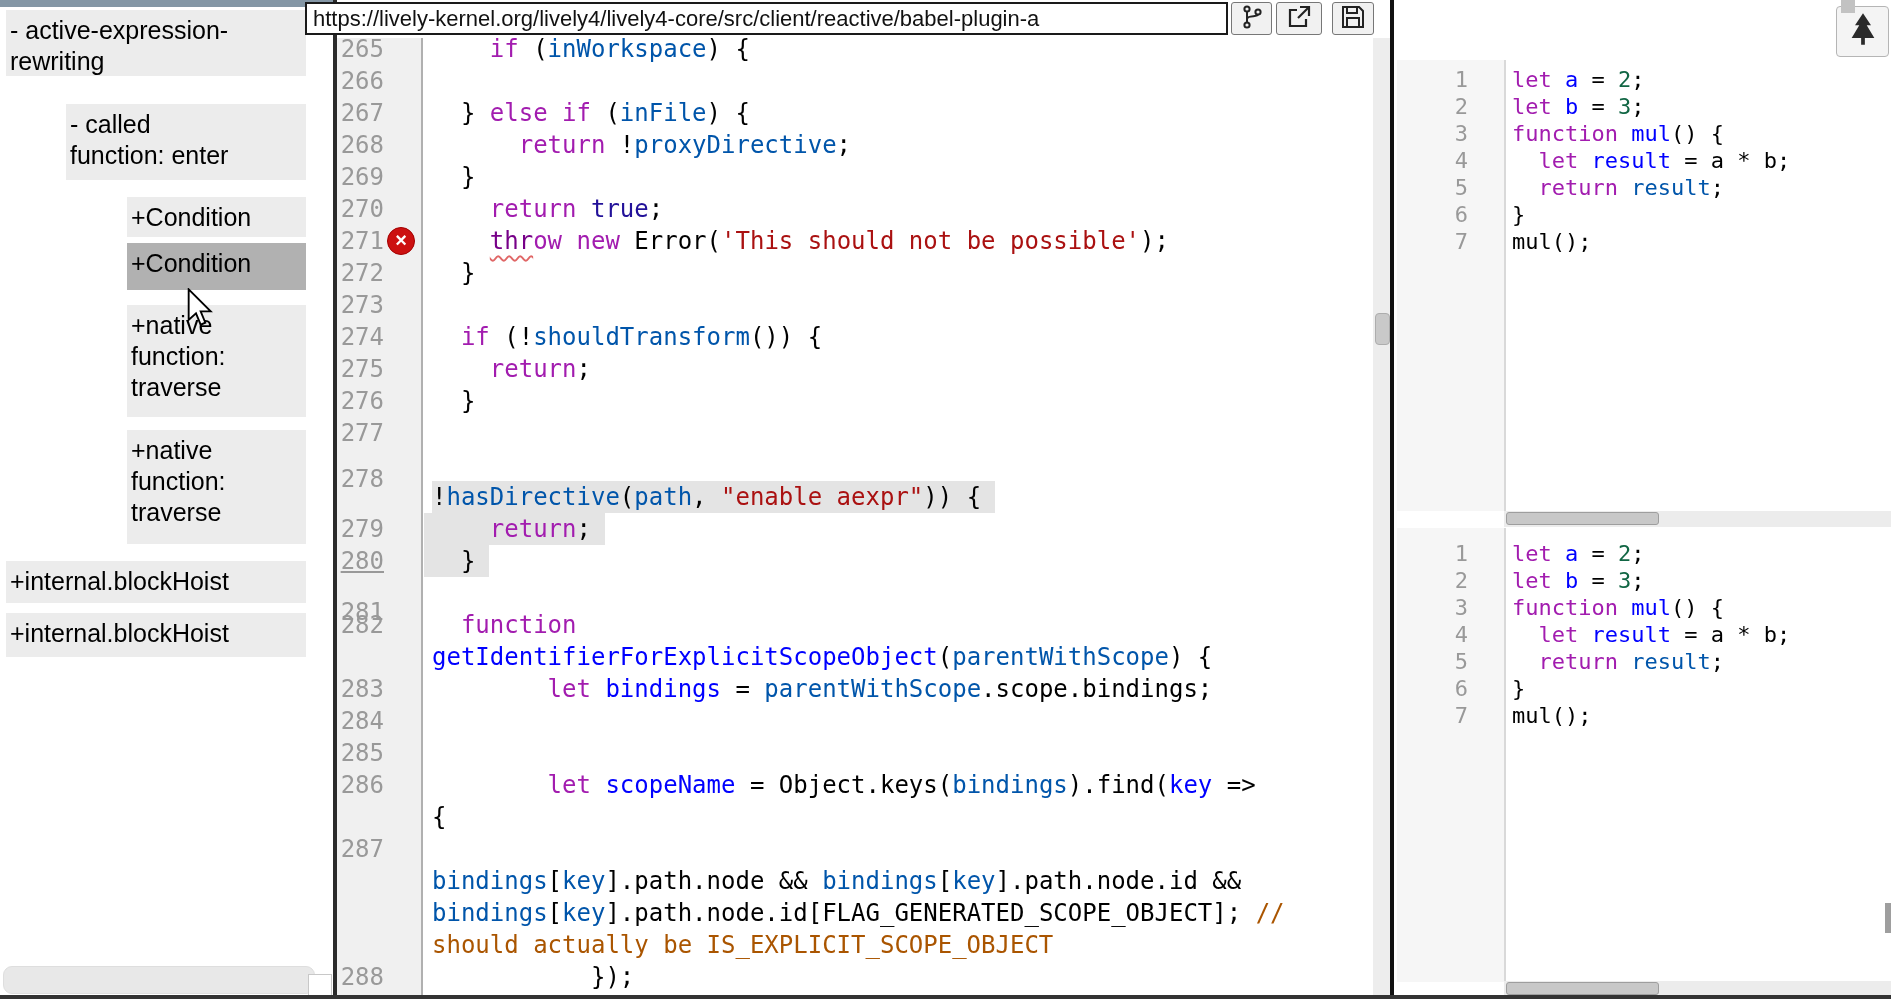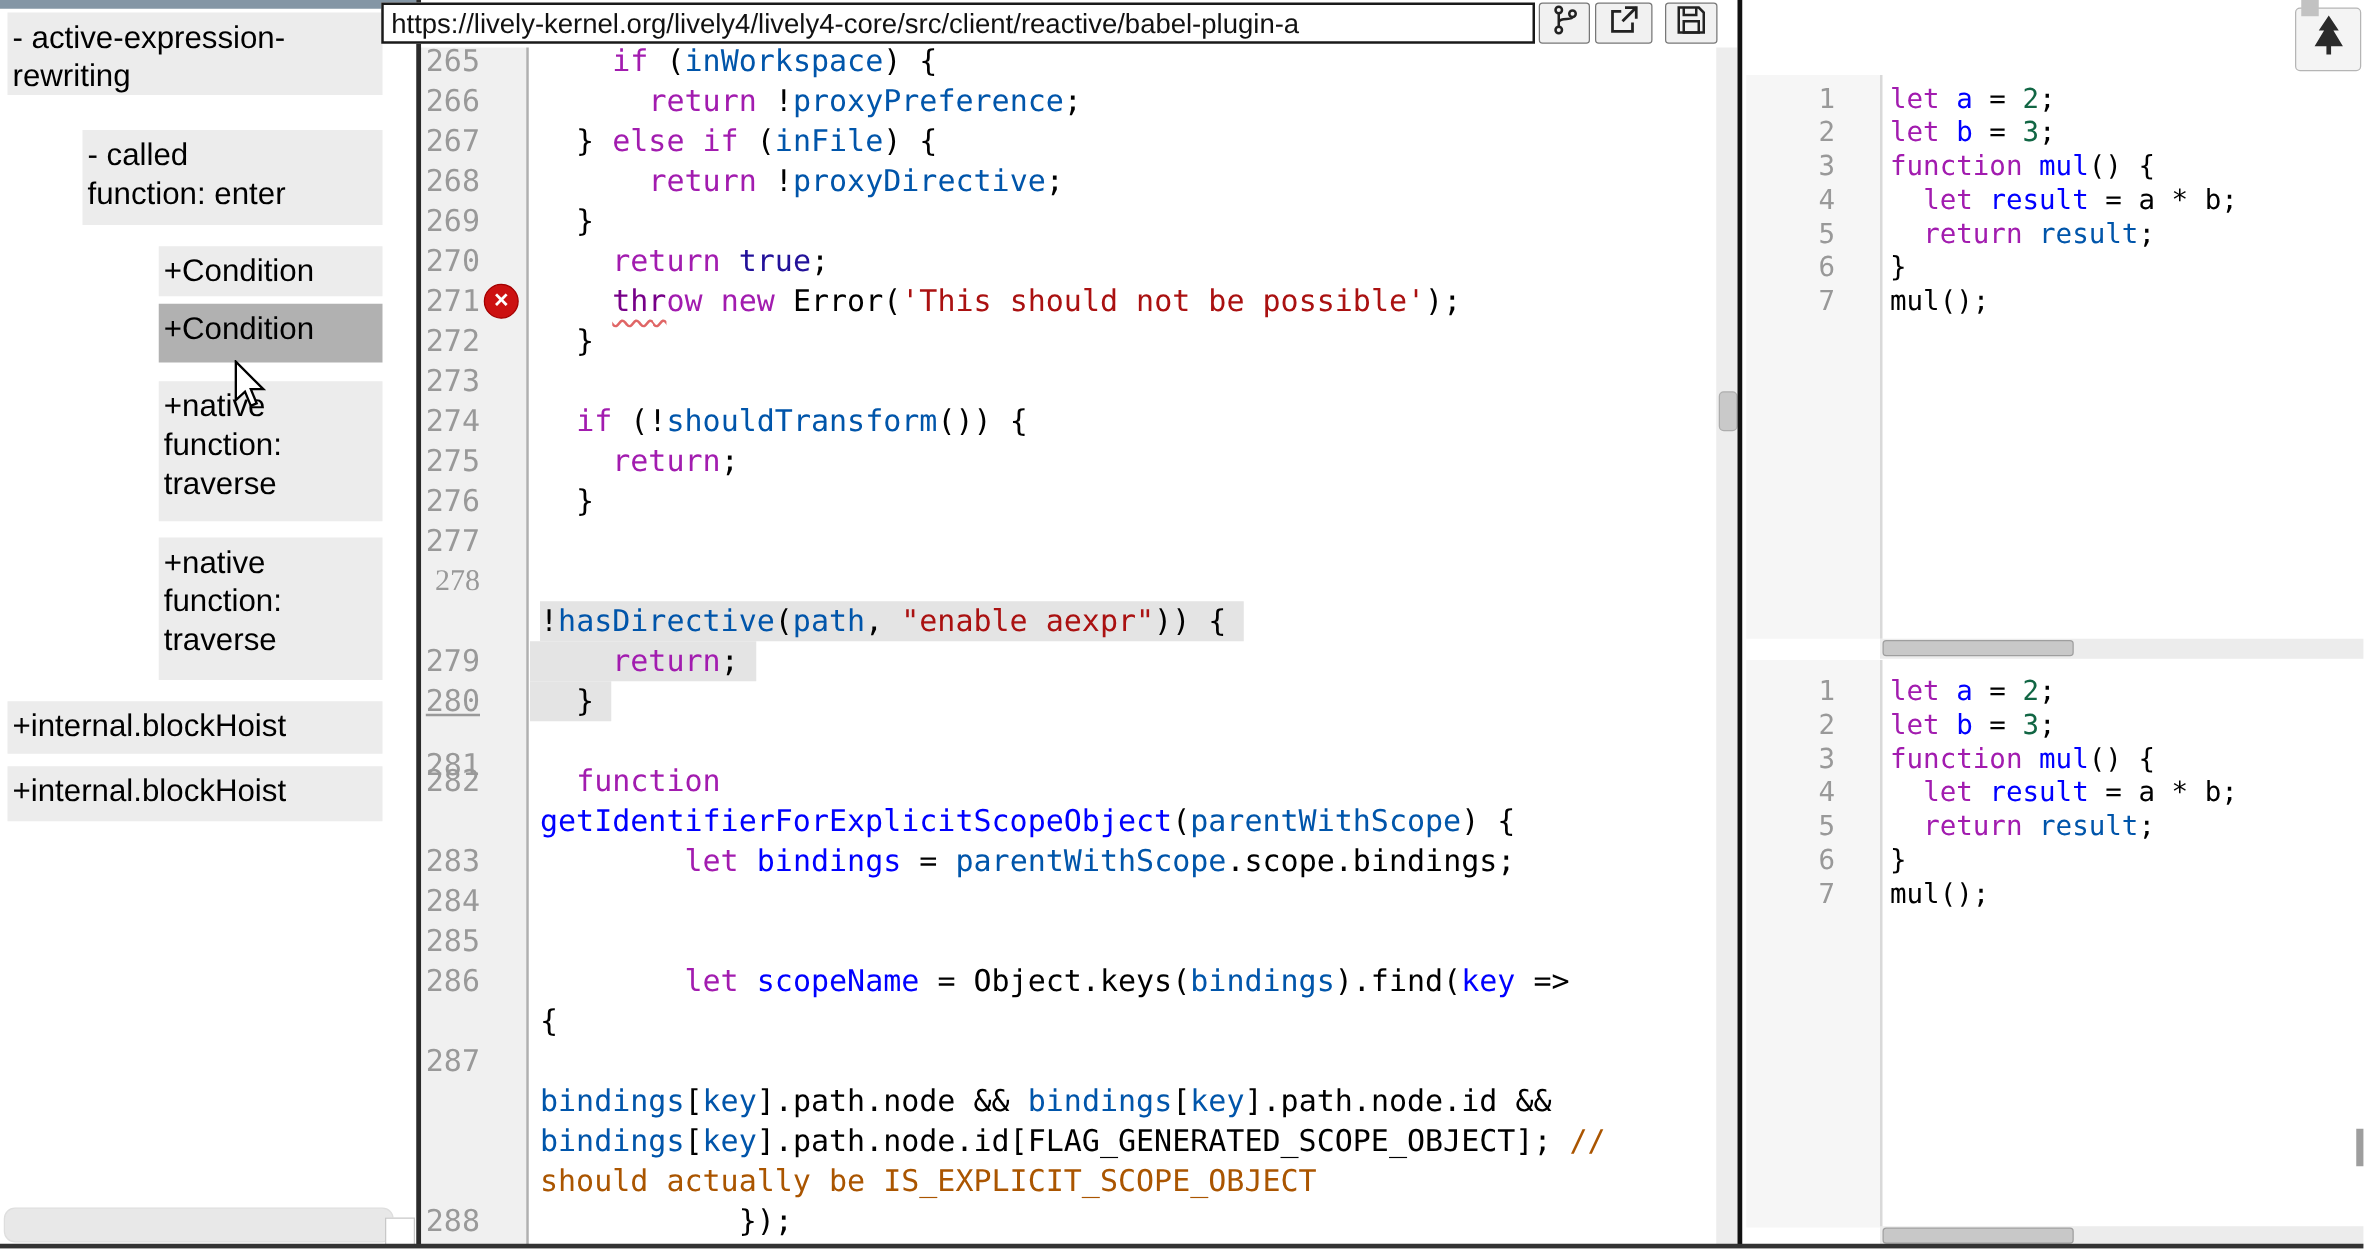--- a/index.html
+++ b/index.html
@@ -90,23 +90,20 @@
   <div class="abs" id="editor-left-border"></div>
 
   <div class="abs" id="editor-gutter-bg"></div>
   <div class="abs" id="editor-gutter-sep"></div>
   <div class="abs" id="editor-area">
       <div class="ed-num" style="top: 33px;">265</div>
       <div class="ed-row" style="top: 33px;">
         <div class="ed-text"><span class="tk-p">    </span><span class="tk-k">if</span><span class="tk-p"> (</span><span class="tk-v">inWorkspace</span><span class="tk-p">) {</span></div>
       </div>
       <div class="ed-num" style="top: 65px;">266</div>
-      <div class="ed-row" style="top: 65px;">
-        <div class="ed-text"><span class="tk-p">      </span><span class="tk-k">return</span><span class="tk-p"> !</span><span class="tk-v">proxyPreference</span><span class="tk-p">;</span></div>
-      </div>
       <div class="ed-num" style="top: 97px;">267</div>
       <div class="ed-row" style="top: 97px;">
         <div class="ed-text"><span class="tk-p">  } </span><span class="tk-k">else</span><span class="tk-p"> </span><span class="tk-k">if</span><span class="tk-p"> (</span><span class="tk-v">inFile</span><span class="tk-p">) {</span></div>
       </div>
       <div class="ed-num" style="top: 129px;">268</div>
       <div class="ed-row" style="top: 129px;">
         <div class="ed-text"><span class="tk-p">      </span><span class="tk-k">return</span><span class="tk-p"> !</span><span class="tk-v">proxyDirective</span><span class="tk-p">;</span></div>
       </div>
       <div class="ed-num" style="top: 161px;">269</div>
       <div class="ed-row" style="top: 161px;">
@@ -138,21 +135,21 @@
         <div class="ed-text"><span class="tk-p">    </span><span class="tk-k">return</span><span class="tk-p">;</span></div>
       </div>
       <div class="ed-num" style="top: 385px;">276</div>
       <div class="ed-row" style="top: 385px;">
         <div class="ed-text"><span class="tk-p">  }</span></div>
       </div>
       <div class="ed-num" style="top: 417px;">277</div>
       <div class="ed-row" style="top: 417px;">
         <div class="ed-text"><span class="tk-p"></span></div>
       </div>
-      <div class="ed-num" style="top: 449px; font-family: Liberation Serif, serif;">278</div>
+      <div class="ed-num" style="top: 463px;">278</div>
       <div class="ed-row" style="top: 481px;">
         <div class="ed-sel" style="left: 95px; width: 563.1px;"></div>
         <div class="ed-text"><span class="tk-p">!</span><span class="tk-v">hasDirective</span><span class="tk-p">(</span><span class="tk-v">path</span><span class="tk-p">, </span><span class="tk-s">"enable aexpr"</span><span class="tk-p">)) {</span></div>
       </div>
       <div class="ed-num" style="top: 513px;">279</div>
       <div class="ed-row" style="top: 513px;">
         <div class="ed-sel" style="left: 87px; width: 180.95px;"></div>
         <div class="ed-text"><span class="tk-p">    </span><span class="tk-k">return</span><span class="tk-p">;</span></div>
       </div>
       <div class="ed-num" style="top: 545px; text-decoration: underline;">280</div>

